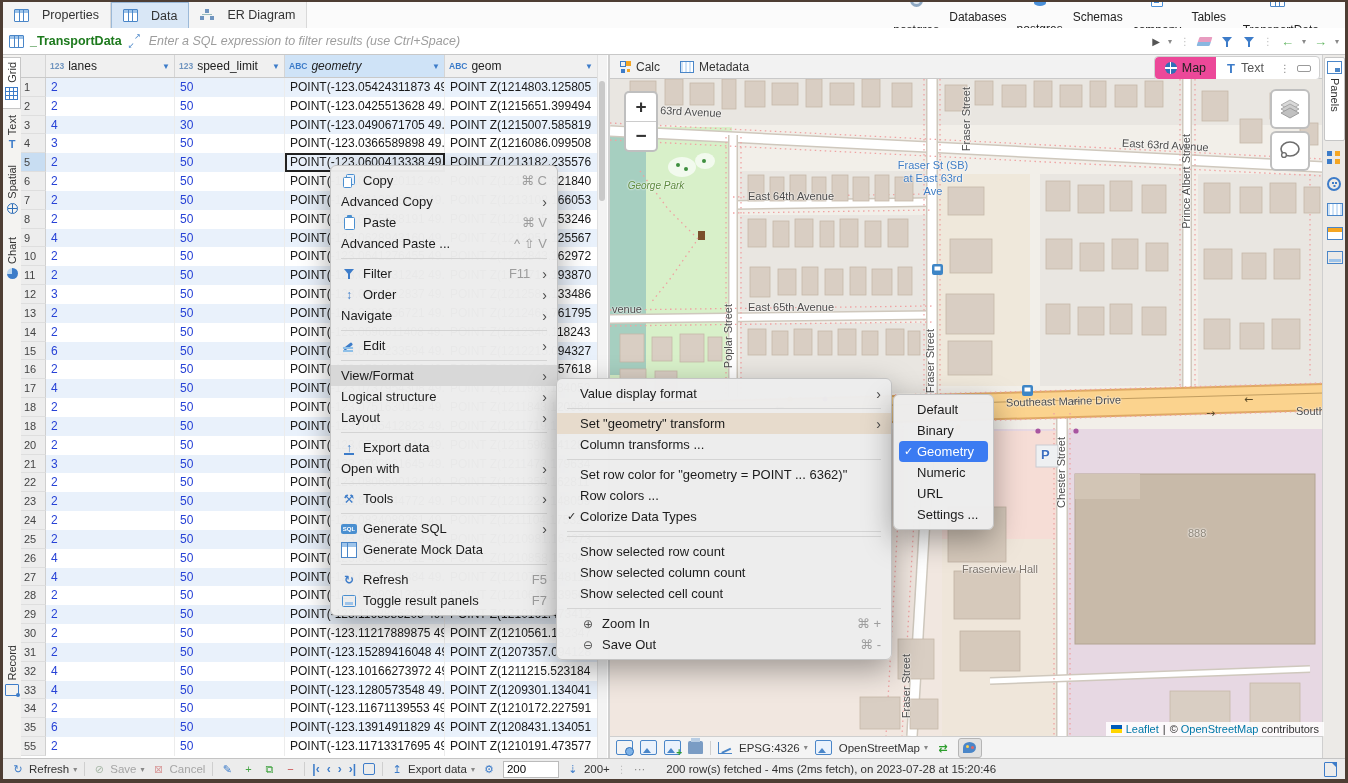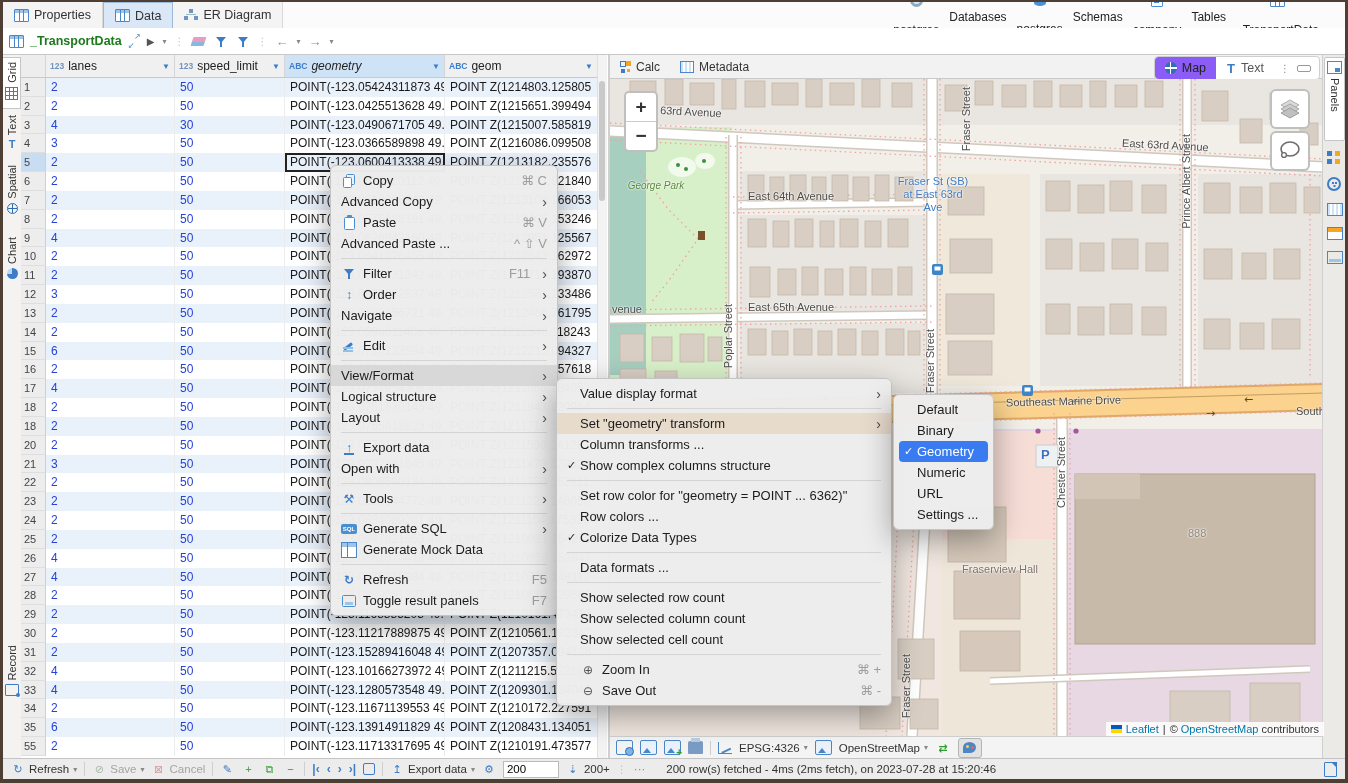--- a/index.html
+++ b/index.html
@@ -1,21 +1,21 @@
 <!DOCTYPE html>
 <html><head>
 <meta charset="utf-8">
 <style>
   html,body{margin:0;padding:0;width:1348px;height:783px;overflow:hidden;background:#4e3e34;
     font-family:"Liberation Sans","DejaVu Sans",sans-serif;-webkit-font-smoothing:antialiased;}
   
   #app{position:absolute;left:3px;top:2px;width:1342px;height:777px;background:#fff;}
   
   #tabrow{position:absolute;left:0;top:0;width:100%;height:26px;background:#fbfbfb;border-bottom:1px solid #c8c8c8;display:flex;align-items:stretch;}
-  .etab{display:flex;align-items:center;gap:5px;padding:0 11px;font-size:12.5px;color:#333;border-right:1px solid #d9d9d9;background:#f4f4f4;}
+  .etab{display:flex;align-items:center;gap:13px;padding:0 11px;font-size:12.5px;color:#333;border-right:1px solid #d9d9d9;background:#f4f4f4;}
   .etab.active{background:#d9e7f6;border:1px solid #9bb9d8;border-bottom:none;}
   #bcrow{margin-left:auto;display:flex;align-items:center;gap:10px;padding-right:26px;font-size:12px;color:#222;}
   .bc-item{display:flex;align-items:center;gap:16px;cursor:default;flex-direction:column;}
   .bc-caret{display:none}.bc-item.dropdown .bc-caret{display:inline;font-size:8px;color:#555;}
   
   #filterrow{position:absolute;left:0;top:26px;width:100%;height:27px;background:#fff;border-bottom:1px solid #c8c8c8;display:flex;align-items:center;padding:0 6px;box-sizing:border-box;gap:6px;}
   #tbl-name{color:#1d7a1d;font-weight:bold;font-size:12.5px;}
   #expand-ic{position:relative;width:13px;height:13px;}
   #expand-ic::before{content:"↗";position:absolute;right:0;top:-3px;font-size:8px;color:#4a86c8;}
   #expand-ic::after{content:"↙";position:absolute;left:0;bottom:-2px;font-size:8px;color:#4a86c8;}
@@ -121,21 +121,21 @@
   .vclose{color:#666;font-size:12px;margin-left:2px;}
   .ic-calc{width:11px;height:11px;}
   .ic-calc::before{content:"";position:absolute;left:0;top:0;width:4px;height:4px;border:1px solid #3d7cc9;box-shadow:0 7px 0 -1px #3d7cc9;}
   .ic-calc::after{content:"";position:absolute;right:0;top:0;width:5px;height:5px;background:#f5a623;box-shadow:0 7px 0 -1px #f5a623;}
   .ic-meta{width:12px;height:10px;border:1px solid #4a86c8;background:repeating-linear-gradient(to right,#cfe3f7 0 2px,#fff 2px 4px);}
   .ic-value{width:12px;height:10px;border:1px solid #4a86c8;background:#fff;}
   .ic-value::after{content:"";position:absolute;right:1px;bottom:1px;width:5px;height:4px;background:#4a86c8;}
   
   #mapbar{position:absolute;right:2px;top:1px;height:22px;display:flex;align-items:center;background:#fff;border:1px solid #cfcfcf;border-radius:4px;font-size:12.5px;color:#555;}
   .mbtn{display:flex;align-items:center;gap:5px;padding:0 10px;height:100%;}
-  .mbtn.sel{background:#8b5cf6;border-radius:4px 0 0 4px;color:#222;text-align:right;}
+  .mbtn.sel{background:#ec4899;border-radius:4px 0 0 4px;color:#222;text-align:right;}
   .ic-globe2{width:12px;height:12px;border-radius:50%;background:#2f6fb8;}
   .ic-globe2::before{content:"";position:absolute;left:5px;top:0;bottom:0;width:1.5px;background:#fff;}
   .ic-globe2::after{content:"";position:absolute;top:5px;left:0;right:0;height:1.5px;background:#fff;}
   .ic-textT{color:#3d7cc9;font-size:13px;font-weight:bold;width:10px;text-align:center;}
   
   #map{position:absolute;left:0;top:24px;width:714px;height:657px;overflow:hidden;background:#f2efe9;}
   .maplabel{position:absolute;font-size:11px;color:#4c4c4c;white-space:nowrap;text-shadow:0 0 2px #fff,0 0 2px #fff;}
   .vert{writing-mode:vertical-rl;transform:rotate(180deg);}
   .parklabel{color:#5b8a3c;font-style:italic;font-size:10px;text-align:center;line-height:14px;}
   .bluelabel{color:#3e7cc4;font-size:11px;text-align:center;line-height:13px;white-space:normal;}
@@ -255,20 +255,21 @@
     <span>_TransportData</span>
 
   </div>
 </div>
   </div>
 
   <div id="filterrow">
     <span class="icx ic-table"></span>
     <span id="tbl-name">_TransportData</span>
     <span id="expand-ic"></span>
+    <input id="filter-input" placeholder="Enter a SQL expression to filter results (use Ctrl+Space)" style="">
     <div class="frico">
       <span style="color:#555;font-size:10px">▶</span>
       <span class="smallcaret">▾</span>
       <span class="vdots">⋮</span>
       <span class="icx" style="width:13px;height:9px;background:linear-gradient(#e89cc0 0 50%,#89b7e0 50%);transform:skewX(-18deg);border-radius:1px"></span>
       <span class="icx mi-ic ic-filterm" style="display:inline-block;width:14px;height:14px;margin:0"></span>
       <span class="icx mi-ic ic-filterm" style="display:inline-block;width:14px;height:14px;margin:0"></span>
       <span class="vdots">⋮</span>
       <span class="garrow">←</span>
         <span class="smallcaret">▾</span>
@@ -851,21 +852,21 @@
       <span class="maplabel" style="left:2px;top:224px">venue</span>
       <span class="maplabel vert" style="left:112px;top:225px">Poplar Street</span>
       <span class="maplabel vert" style="left:350px;top:8px">Fraser Street</span>
       <span class="maplabel vert" style="left:314px;top:250px">Fraser Street</span>
       <span class="maplabel vert" style="left:290px;top:575px">Fraser Street</span>
       <span class="maplabel vert" style="left:570px;top:55px">Prince Albert Street</span>
       <span class="maplabel vert" style="left:445px;top:358px">Chester Street</span>
       <span class="maplabel" style="left:396px;top:316px;transform:rotate(-1.5deg)">Southeast Marine Drive</span>
       <span class="maplabel" style="left:686px;top:326px">Southeas</span>
       <span class="maplabel parklabel" style="left:14px;top:100px;width:64px;white-space:normal">George Park</span>
-      <span class="maplabel bluelabel" style="left:284px;top:96px;width:78px">Fraser St (SB) at East 63rd Ave</span>
+      <span class="maplabel bluelabel" style="left:284px;top:80px;width:78px">Fraser St (SB) at East 63rd Ave</span>
       <span class="maplabel graylabel" style="left:350px;top:484px;width:80px">Fraserview Hall</span>
       <span class="maplabel" style="left:578px;top:448px;color:#8d8578">888</span>
       <span class="maplabel" style="left:431px;top:368px;color:#3d6fc0;font-weight:bold;font-size:13px">P</span>
 
       
       <div id="zoomctl">
         <div>+</div>
         <div>−</div>
       </div>
       <div class="mapbtnr" style="top:10px">
@@ -1131,63 +1132,49 @@
   </div>
 
   <div class="mi">
     <span class="mi-check"></span>
 
     <span class="mi-label">Column transforms ...</span>
     <span class="mi-short"></span>
 
   </div>
 
+
+  <div class="mi sep"></div>
+
+  <div class="mi even-i">
+    <span class="mi-check"></span>
+
+    <span class="mi-label">Set row color for "geometry = POINT ... 6362)"</span>
+    <span class="mi-short"></span>
+
+  </div>
+
+  <div class="mi">
+    <span class="mi-check"></span>
+
+    <span class="mi-label">Row colors ...</span>
+    <span class="mi-short"></span>
+
+  </div>
+
   <div class="mi checked even-i">
     <span class="mi-check"></span>
 
-    <span class="mi-label">Show complex columns structure</span>
+    <span class="mi-label">Colorize Data Types</span>
     <span class="mi-short"></span>
 
   </div>
 
   <div class="mi sep"></div>
 
-  <div class="mi even-i">
-    <span class="mi-check"></span>
-
-    <span class="mi-label">Set row color for "geometry = POINT ... 6362)"</span>
-    <span class="mi-short"></span>
-
-  </div>
-
-  <div class="mi">
-    <span class="mi-check"></span>
-
-    <span class="mi-label">Row colors ...</span>
-    <span class="mi-short"></span>
-
-  </div>
-
-  <div class="mi checked even-i">
-    <span class="mi-check"></span>
-
-    <span class="mi-label">Colorize Data Types</span>
-    <span class="mi-short"></span>
-
-  </div>
-
-  <div class="mi sep"></div>
-
-  <div class="mi even-i">
-    <span class="mi-check"></span>
-
-    <span class="mi-label">Data formats ...</span>
-    <span class="mi-short"></span>
-
-  </div>
 
   <div class="mi sep"></div>
 
   <div class="mi even-i">
     <span class="mi-check"></span>
 
     <span class="mi-label">Show selected row count</span>
     <span class="mi-short"></span>
 
   </div>

